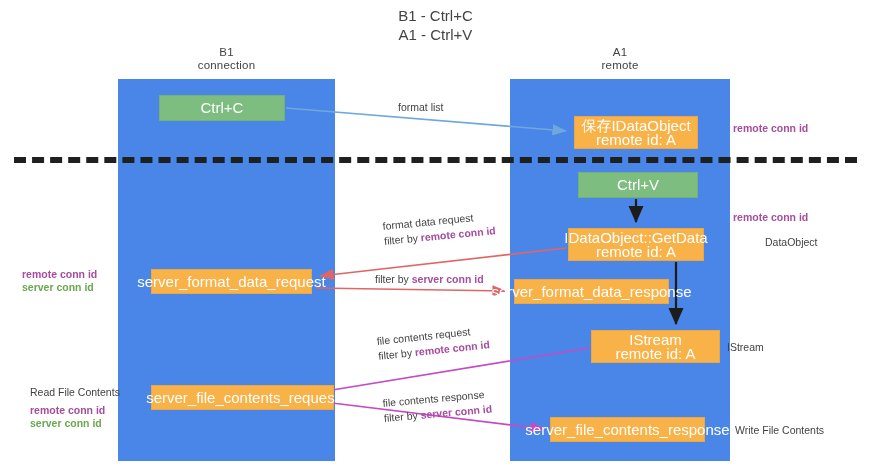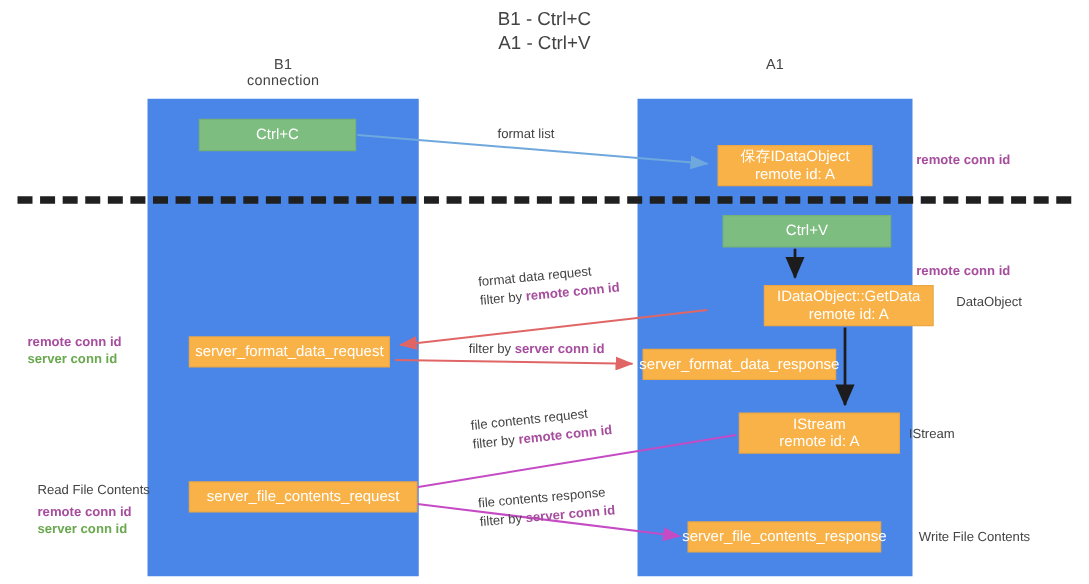--- a/index.html
+++ b/index.html
@@ -43,31 +43,31 @@
   
   #divider{
     position:absolute;left:14px;top:157px;width:843px;height:0;
     border-top:6px dashed #202020;z-index:6;
   }
 
   
   .node{
     position:absolute;box-sizing:border-box;
     display:flex;flex-direction:column;align-items:center;justify-content:center;
-    color:#ffffff;font-size:12px;line-height:13.5px;text-align:center;
+    color:#ffffff;font-size:15px;line-height:13.5px;text-align:center;
     border:1px solid rgba(0,0,0,.06);
   }
   .node .sub{display:block;}
   .green{background:#7dbd7f;}
   .orange{background:#f9b248;}
 
   #n-ctrlc      {left:159px;top:95px; width:126px;height:26px;}
   #n-idataobj   {left:574px;top:116px;width:124px;height:33px;}
-  #n-ctrlv      {left:578px;top:172px;width:135px;height:26px;}
-  #n-getdata    {left:568px;top:228px;width:136px;height:33px;margin-left:43px;}
+  #n-ctrlv      {left:578px;top:172px;width:120px;height:26px;}
+  #n-getdata    {left:568px;top:228px;width:136px;height:33px;}
   #n-sfdreq     {left:151px;top:269px;width:161px;height:25px;}
   #n-sfdresp    {left:514px;top:279px;width:155px;height:25px;}
   #n-istream    {left:591px;top:330px;width:129px;height:33px;}
   #n-sfcreq     {left:151px;top:385px;width:183px;height:25px;}
   #n-sfcresp    {left:550px;top:417px;width:155px;height:25px;}
 
   
   .side{
     position:absolute;font-size:10.5px;line-height:13px;font-weight:bold;
   }
@@ -201,20 +201,21 @@
       <span>B1 - Ctrl+C</span>
       <span class="l2">A1 - Ctrl+V</span>
     </div>
 
     <div class="col-header" id="hdr-b1">
       <span>B1</span>
       <span class="l2">connection</span>
     </div>
     <div class="col-header" id="hdr-a1">
       <span>A1</span>
+      <span class="l2">remote</span>
     </div>
 
     <div class="edge-label lbl-plain" id="e-formatlist">
       <span class="ln">format list</span>
     </div>
 
     <div class="edge-label" id="e-fdreq">
       <span class="ln lbl-plain">format data request</span>
       <span class="ln"><span class="lbl-plain">filter by </span><span class="k c-remote">remote conn id</span></span>
     </div>

